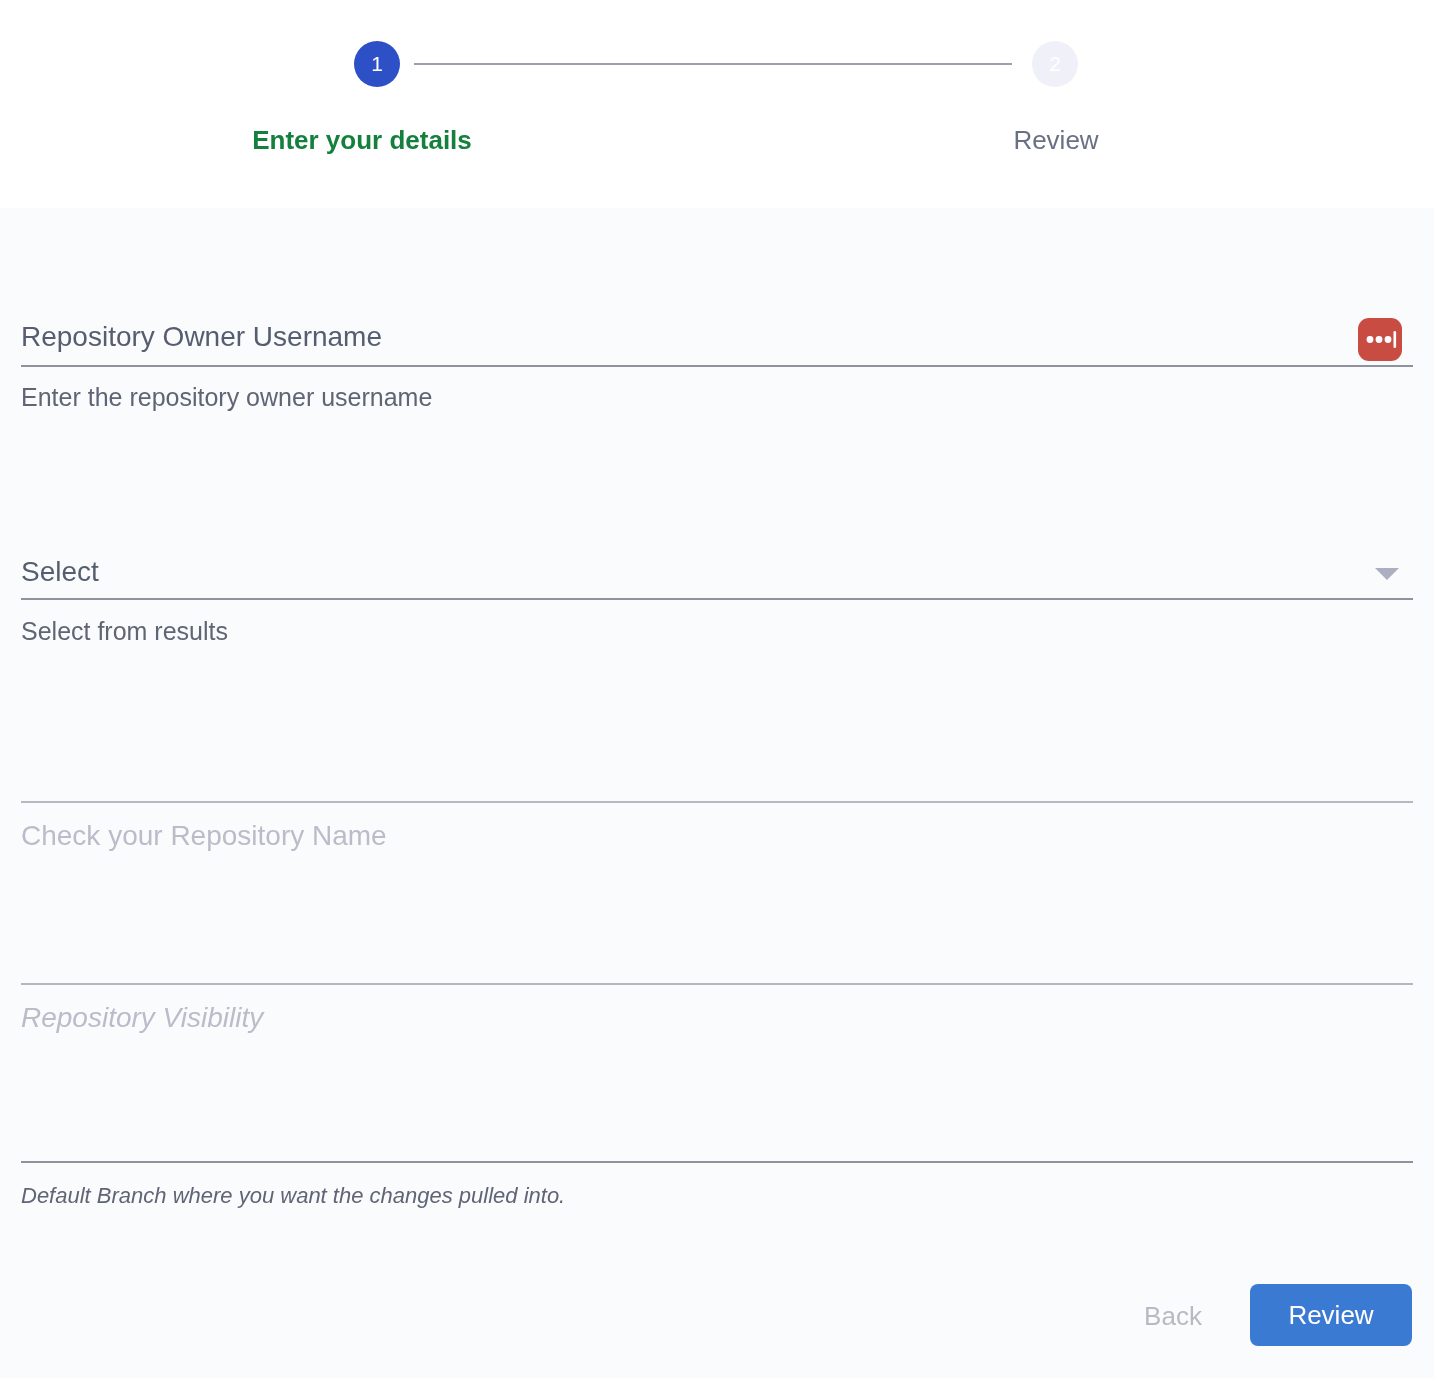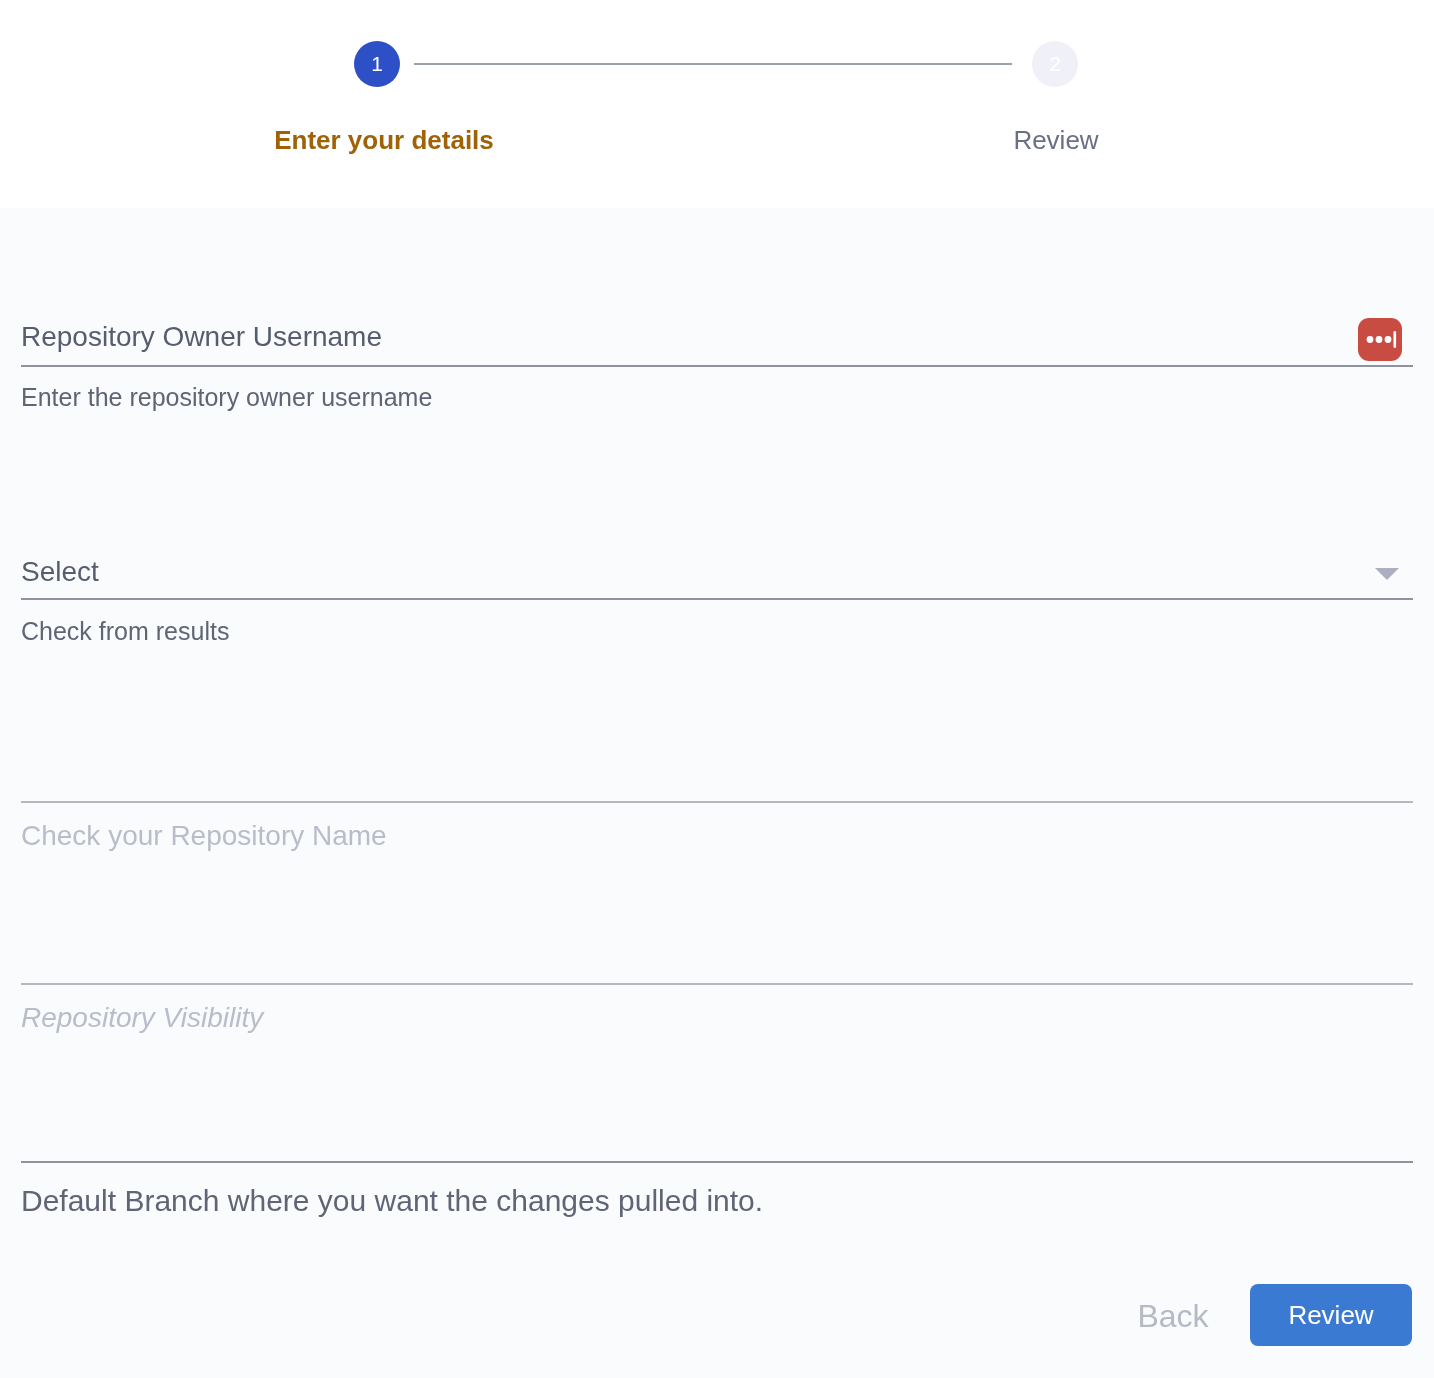--- a/index.html
+++ b/index.html
@@ -36,21 +36,21 @@
     background: #9aa0ac;
   }
   .step-label {
     position: absolute;
     top: 126px;
     width: 400px;
     text-align: center;
     font-size: 26px;
     line-height: 1.15;
   }
-  .step-label.active { left: 184px; color: #a16207; font-weight: 600; }
+  .step-label.active { left: 162px; color: #15803d; font-weight: 600; }
   .step-label.inactive { left: 856px; color: #6a7084; font-weight: 400; }
 
   
   .main {
     position: absolute;
     top: 208px; left: 0;
     width: 1434px; height: 1170px;
     background: #fafbfd;
   }
 
@@ -88,21 +88,21 @@
     left: 21px;
     font-size: 25px;
     color: #5f6575;
     line-height: 1.2;
   }
   .helper.light { font-size: 28px; color: #b9bdc9; }
   .h1 { top: 174px; }
   .h2 { top: 408px; }
   .h3 { top: 611px; font-size: 22px; }
   .h4 { top: 793px; font-style: italic; }
-  .h5 { top: 975px; font-size: 30px; }
+  .h5 { top: 975px; font-size: 22px; font-style: italic; }
 
   .autofill-icon {
     position: absolute;
     right: 11px; top: 8px;
     width: 44px; height: 43px;
     cursor: pointer;
   }
 
   .select-field { cursor: pointer; }
   .select-value {
@@ -121,21 +121,21 @@
   }
 
   
   .back-btn {
     position: absolute;
     left: 1108px; top: 1081px;
     width: 130px; height: 54px;
     background: transparent;
     border: none;
     font-family: "Liberation Sans", sans-serif;
-    font-size: 32px;
+    font-size: 26px;
     color: #b6bac4;
     cursor: pointer;
   }
   .review-btn {
     position: absolute;
     left: 1250px; top: 1076px;
     width: 162px; height: 62px;
     background: #3b7ad3;
     border: none;
     border-radius: 8px;
@@ -174,21 +174,21 @@
         <rect x="35.5" y="13" width="2.6" height="17" rx="1.3" fill="#ffffff"></rect>
       </svg>
     </span>
   </div>
   <div class="helper h1">Enter the repository owner username</div>
 
   <div class="field f2 select-field">
     <span class="select-value">Select</span>
     <span class="chevron-down"></span>
   </div>
-  <div class="helper h2">Check from results</div>
+  <div class="helper h2">Select from results</div>
 
   <div class="field f3 disabled">
     <input type="text" style="">
   </div>
   <div class="helper h3 light">Check your Repository Name</div>
 
   <div class="field f4 disabled">
     <input type="text" style="">
   </div>
   <div class="helper h4 light">Repository Visibility</div>

